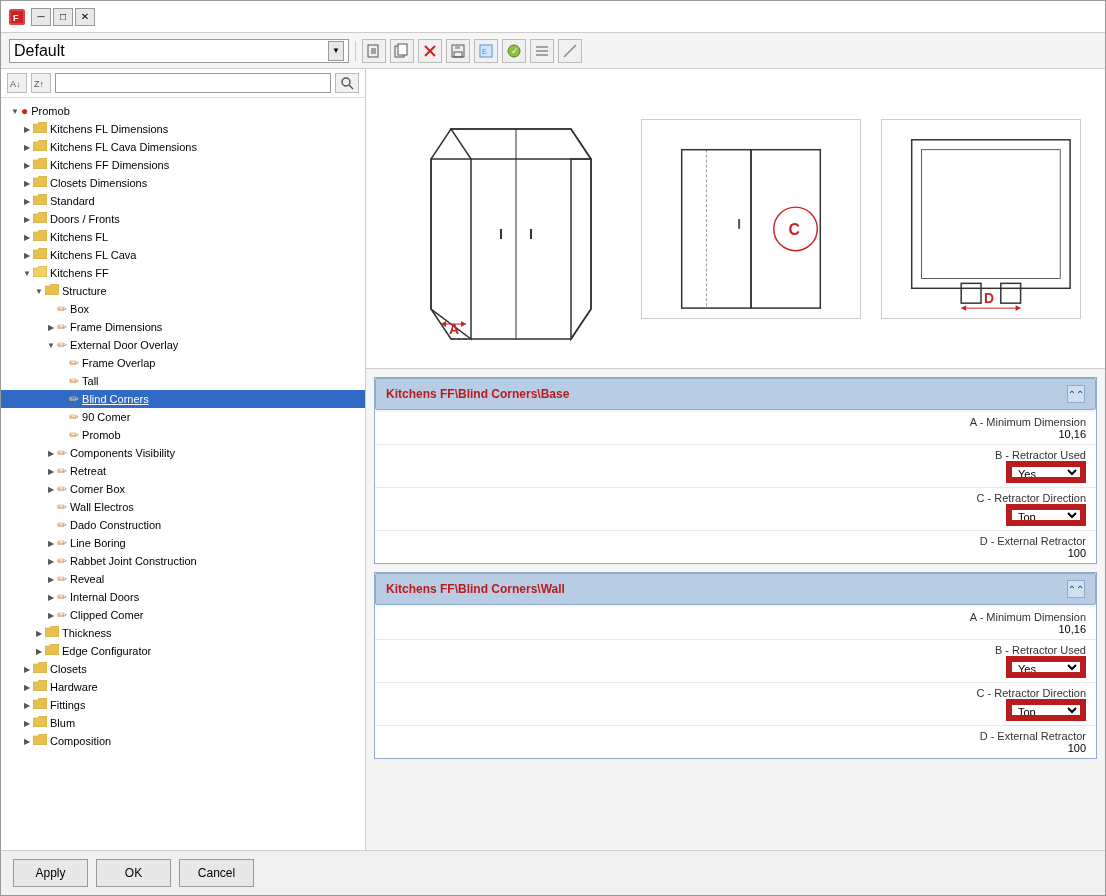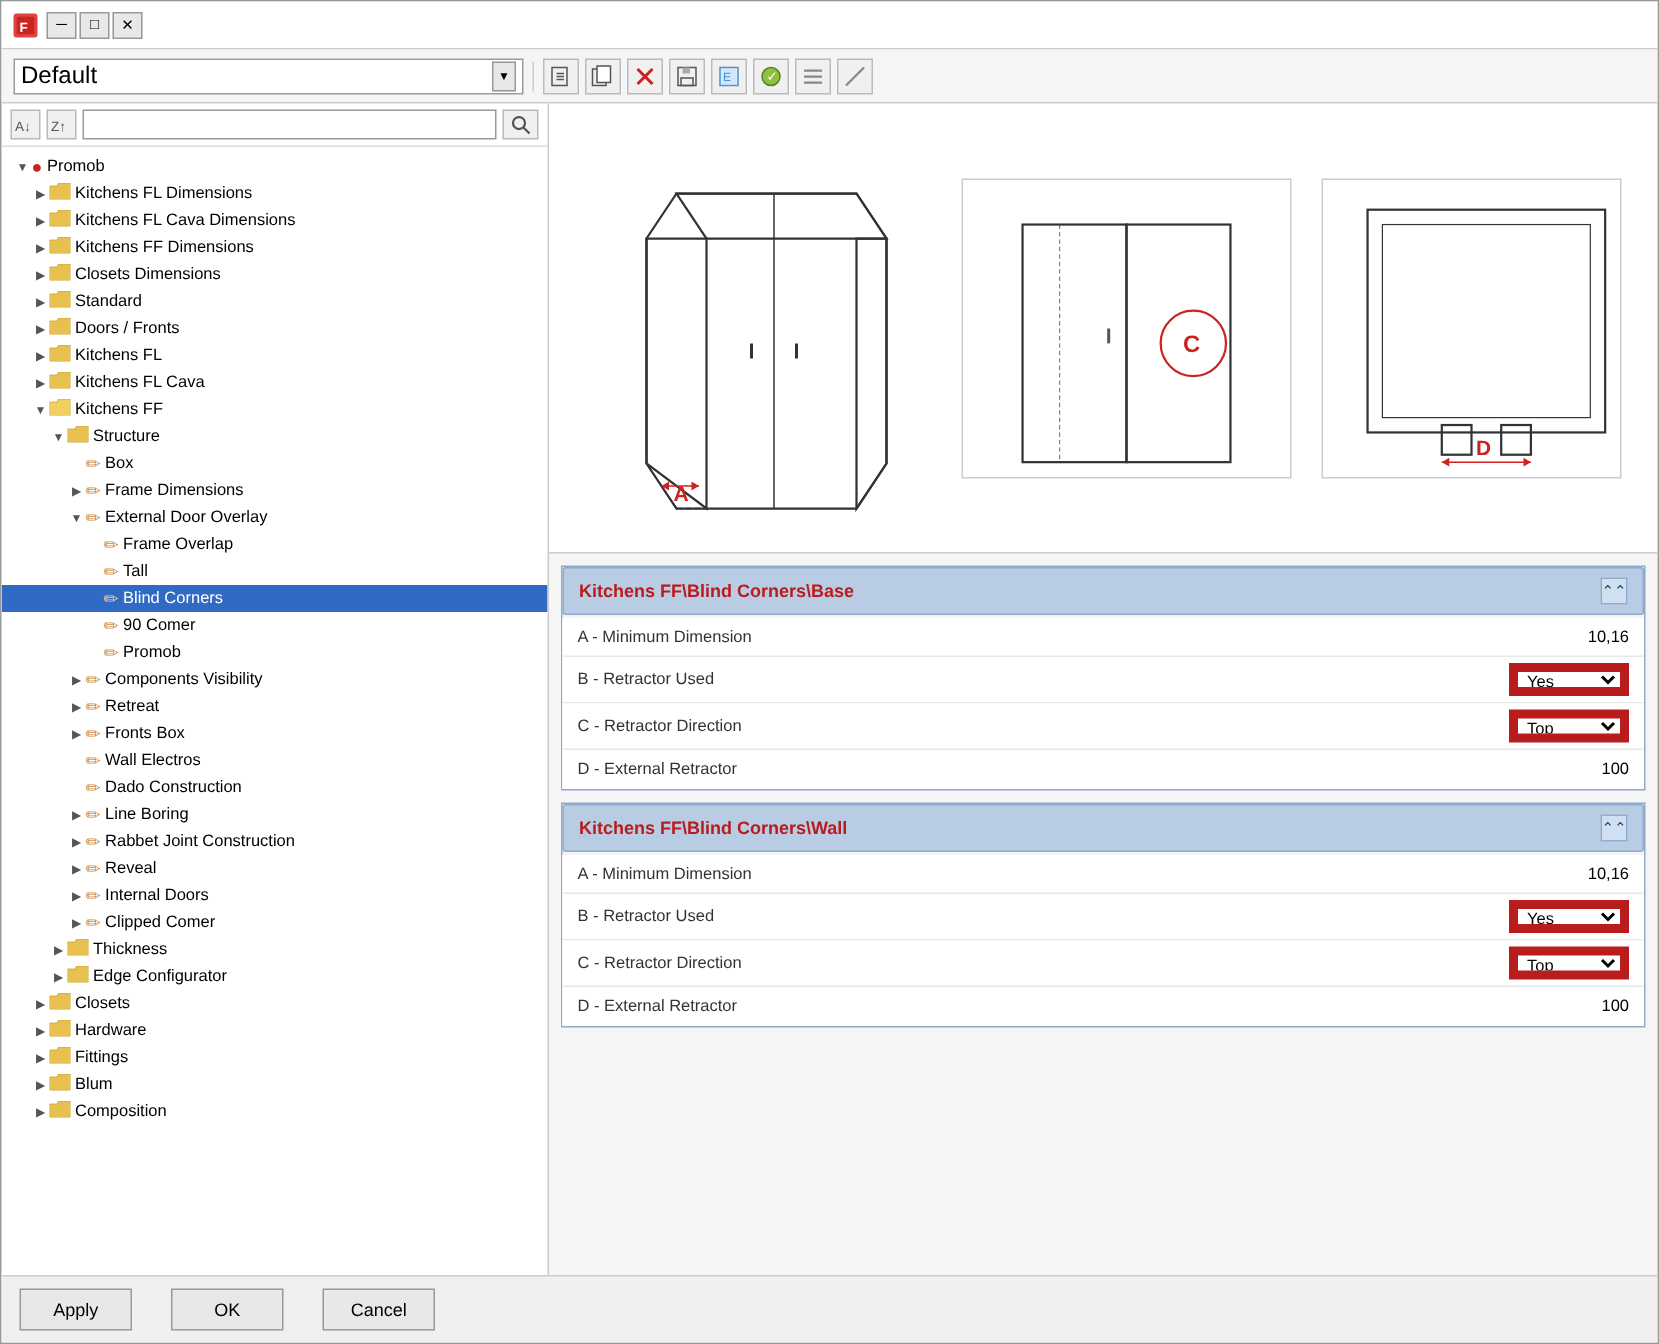--- a/index.html
+++ b/index.html
@@ -29,45 +29,45 @@
     .search-input { flex: 1; height: 20px; border: 1px solid #999; padding: 0 4px; font-size: 11px; }
     .search-go { width: 24px; height: 20px; border: 1px solid #bbb; background: #f0f0f0; display: flex; align-items: center; justify-content: center; cursor: pointer; }
     .tree-area { flex: 1; overflow-y: auto; padding: 4px 0; }
     
     
     .tree-item { display: flex; align-items: center; height: 18px; padding-left: 4px; cursor: pointer; white-space: nowrap; }
     .tree-item.selected { background: #316ac5; color: white; }
     .tree-item .indent { display: inline-block; }
     .tree-item .expand { width: 12px; display: inline-flex; align-items: center; justify-content: center; font-size: 8px; color: #555; }
     .tree-item .item-label { font-size: 11px; }
-    .tree-item.selected .item-label { color: white; }
+    .tree-item.selected .item-label { color: white; text-decoration: underline; }
     
     
     .right-panel { flex: 1; display: flex; flex-direction: column; background: #f5f5f5; overflow: hidden; }
     .preview-area { height: 300px; background: white; border-bottom: 1px solid #ccc; display: flex; align-items: center; justify-content: center; padding: 10px; gap: 20px; flex-shrink: 0; }
     
     .config-area { flex: 1; overflow-y: auto; padding: 8px; }
     .section-header { background: #b8cce4; border: 1px solid #8faacc; padding: 6px 10px; display: flex; align-items: center; justify-content: space-between; margin-bottom: 2px; border-radius: 2px; }
     .section-title { font-size: 12px; font-weight: bold; color: #b91c1c; }
     .section-collapse { width: 18px; height: 18px; border: 1px solid #8faacc; background: #d0e0f0; display: flex; align-items: center; justify-content: center; font-size: 10px; cursor: pointer; color: #1a3a5c; }
     
-    .config-row { display: flex; align-items: center; padding: 4px 10px; border-bottom: 1px solid #e8e8e8; background: white; min-height: 26px; }
+    .config-row { display: flex; align-items: flex-end; padding: 4px 10px; border-bottom: 1px solid #e8e8e8; background: white; min-height: 26px; flex-direction: column; }
     .config-row:last-child { border-bottom: none; }
     .config-label { flex: 1; font-size: 11px; color: #333; }
     .config-value { font-size: 11px; min-width: 80px; text-align: right; }
     .config-select { height: 22px; border: 6px solid #b91c1c; background: white; font-size: 11px; padding: 0 2px; width: 80px; }
     .config-section { margin-bottom: 8px; border: 1px solid #8faacc; }
     .config-rows { background: white; }
     
     
     .bottom-bar { background: #f0f0f0; border-top: 1px solid #ccc; padding: 8px 12px; display: flex; align-items: center; justify-content: space-between; }
     .bottom-left { display: flex; flex-direction: column; gap: 4px; }
     .checkbox-row { display: flex; align-items: center; gap: 6px; font-size: 11px; }
     .checkbox-row input[type="checkbox"] { width: 13px; height: 13px; }
-    .bottom-right { display: flex; gap: 26px; }
+    .bottom-right { display: flex; gap: 8px; }
     .bottom-btn { height: 28px; min-width: 75px; border: 1px solid #999; background: #e8e8e8; font-size: 12px; cursor: pointer; padding: 0 12px; }
   </style>
 </head>
 <body>
 
 <div class="window">
 
   <div class="title-bar">
     <div class="title-bar-icon">
       <svg width="12" height="12" viewBox="0 0 12 12">
@@ -345,21 +345,21 @@
           <span class="indent" style="width:40px;"></span>
           <span class="expand">▶</span>
           <span style="margin-right:3px;color:#cc8844;">✏</span>
           <span class="item-label">Retreat</span>
         </div>
 
         <div class="tree-item">
           <span class="indent" style="width:40px;"></span>
           <span class="expand">▶</span>
           <span style="margin-right:3px;color:#cc8844;">✏</span>
-          <span class="item-label">Fronts Box</span>
+          <span class="item-label">Comer Box</span>
         </div>
 
         <div class="tree-item">
           <span class="indent" style="width:40px;"></span>
           <span class="expand" style="width:12px;"></span>
           <span style="margin-right:3px;color:#cc8844;">✏</span>
           <span class="item-label">Wall Electros</span>
         </div>
 
         <div class="tree-item">

